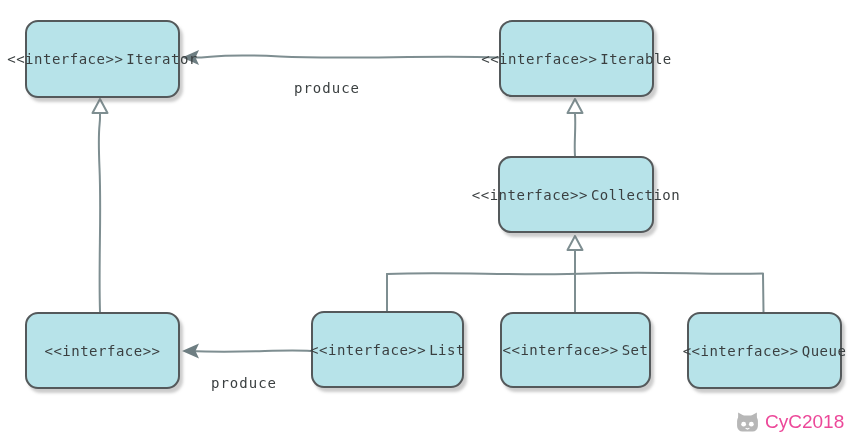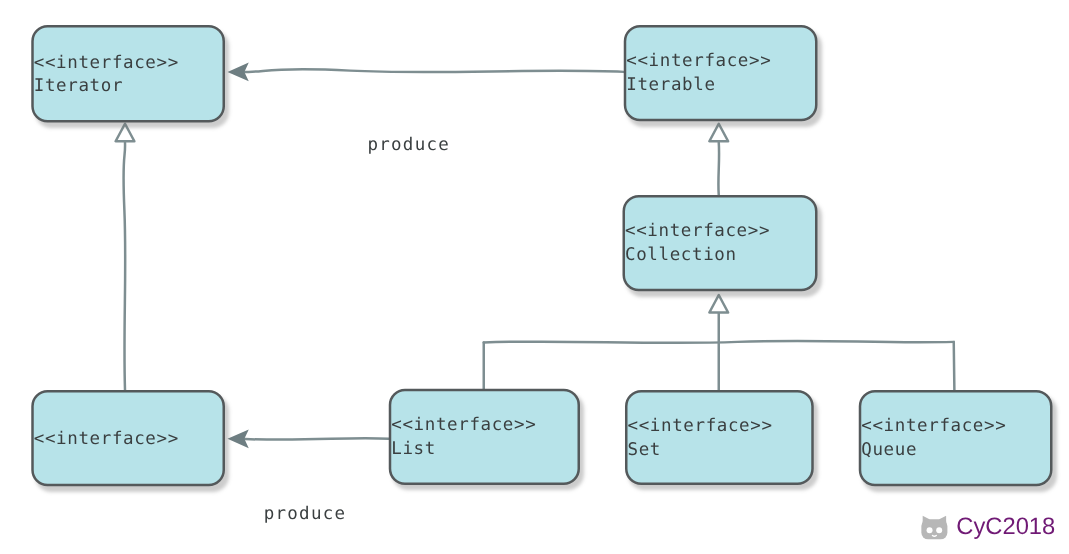--- a/index.html
+++ b/index.html
@@ -10,41 +10,40 @@
     font-family:"DejaVu Sans Mono","Liberation Mono",monospace;
     overflow:hidden;
   }
   #edges{position:absolute;left:0;top:0;width:855px;height:443px;}
   .node{
     position:absolute;
     background:#b7e3e9;
     border:2.5px solid #54595b;
     border-radius:13px;
     box-shadow:3px 4px 3px rgba(110,110,110,0.35);
-    display:flex;flex-direction:column;
-    justify-content:center;
+    display:flex;flex-direction:row;
+    align-items:center;justify-content:center;
     gap:3px;
     box-sizing:border-box;
   }
   .node .stereotype,.node .iname{
     font-size:14px;line-height:16px;
     color:#3a3f40;letter-spacing:0.5px;
     white-space:nowrap;
   }
   .edge-label{
     position:absolute;
     font-size:14px;color:#3a3f40;
     letter-spacing:1px;
     white-space:nowrap;
-    margin-top:28px;
   }
   .watermark{
     position:absolute;left:735px;top:409px;
     display:flex;align-items:center;gap:5px;
-    color:#701a75;
+    color:#ec4899;
     font-family:"Liberation Sans","DejaVu Sans",sans-serif;
     font-size:19px;
   }
 </style>
 </head>
 <body>
 
 <div id="canvas">
 
   <svg id="edges" viewBox="0 0 855 443" xmlns="http://www.w3.org/2000/svg">

